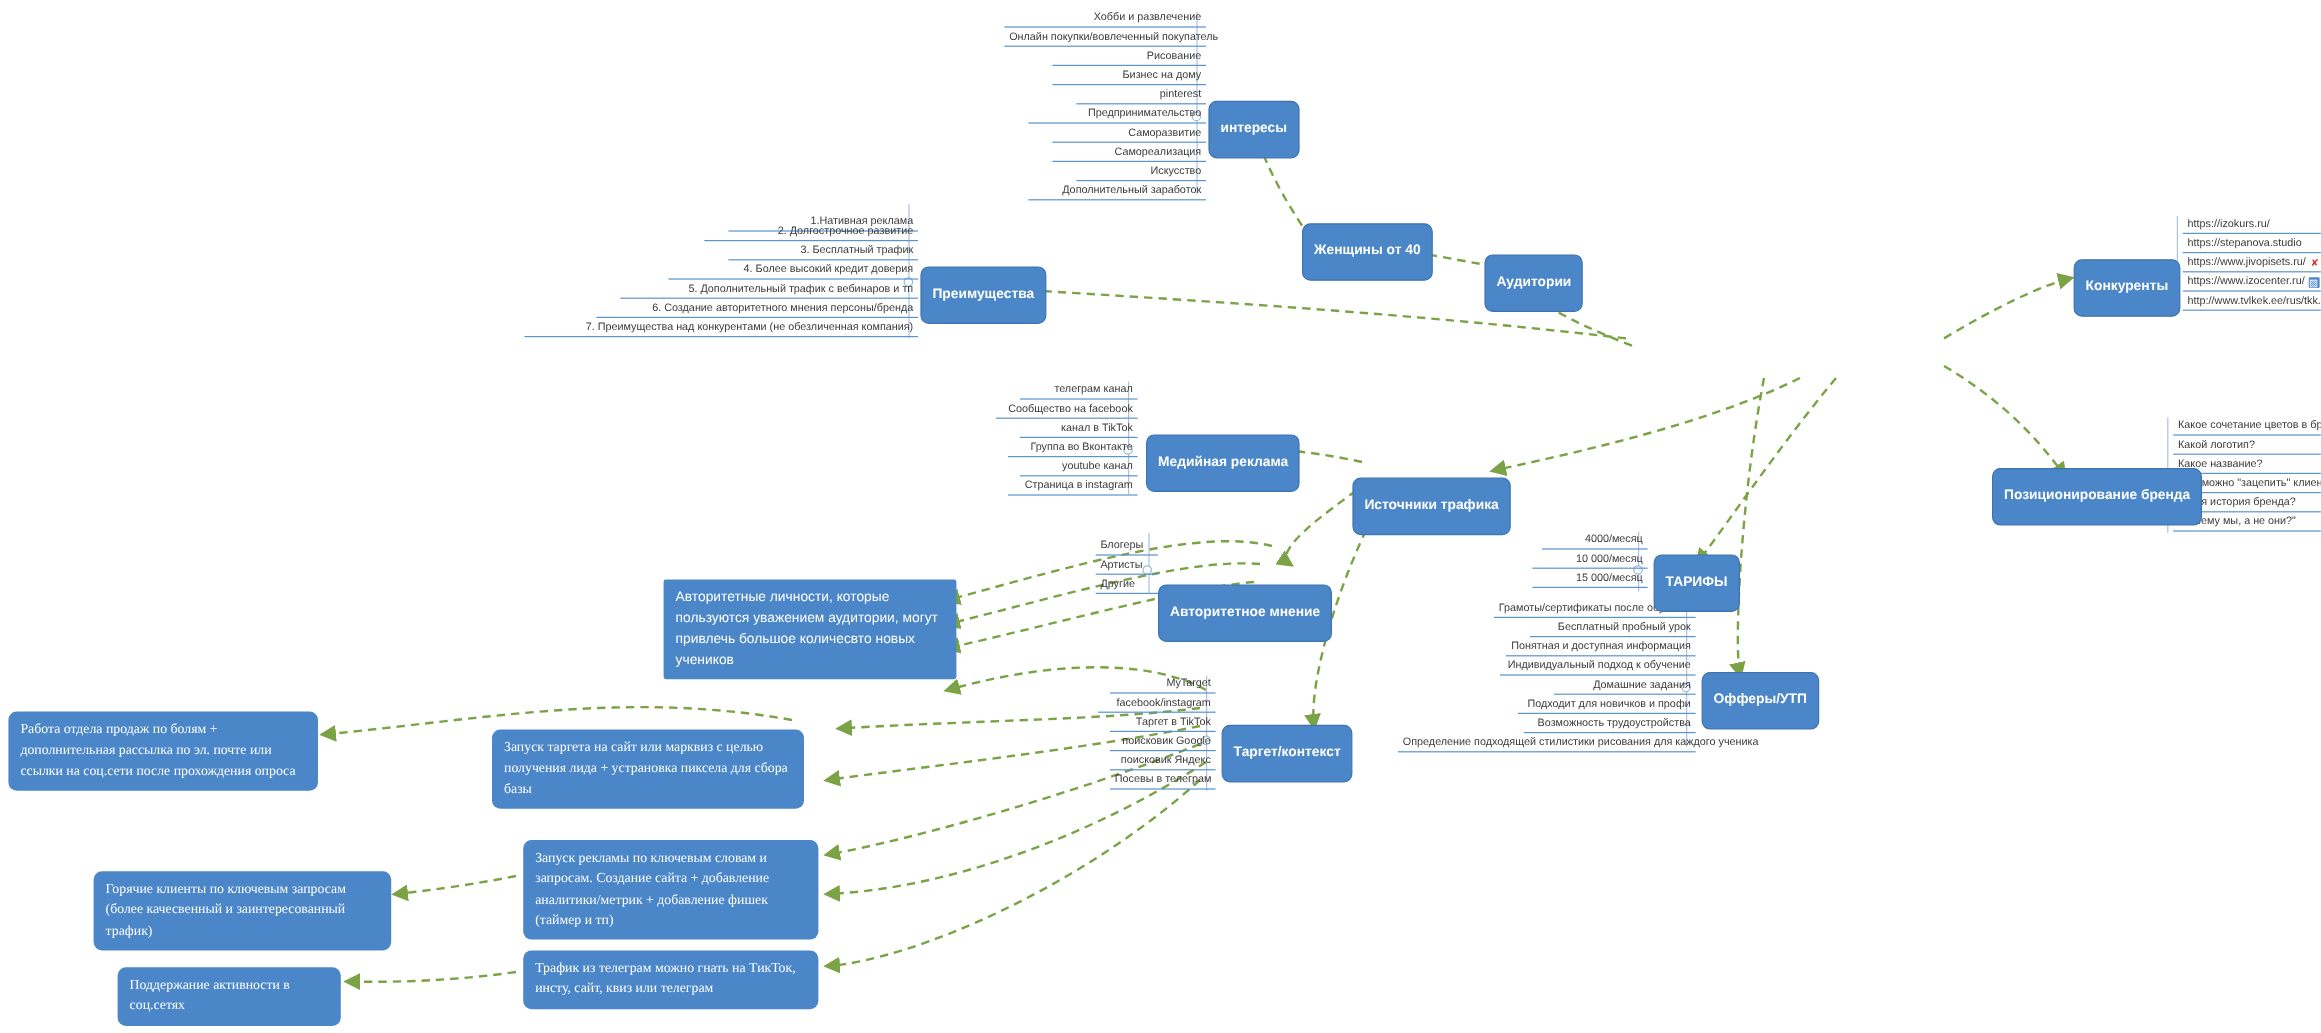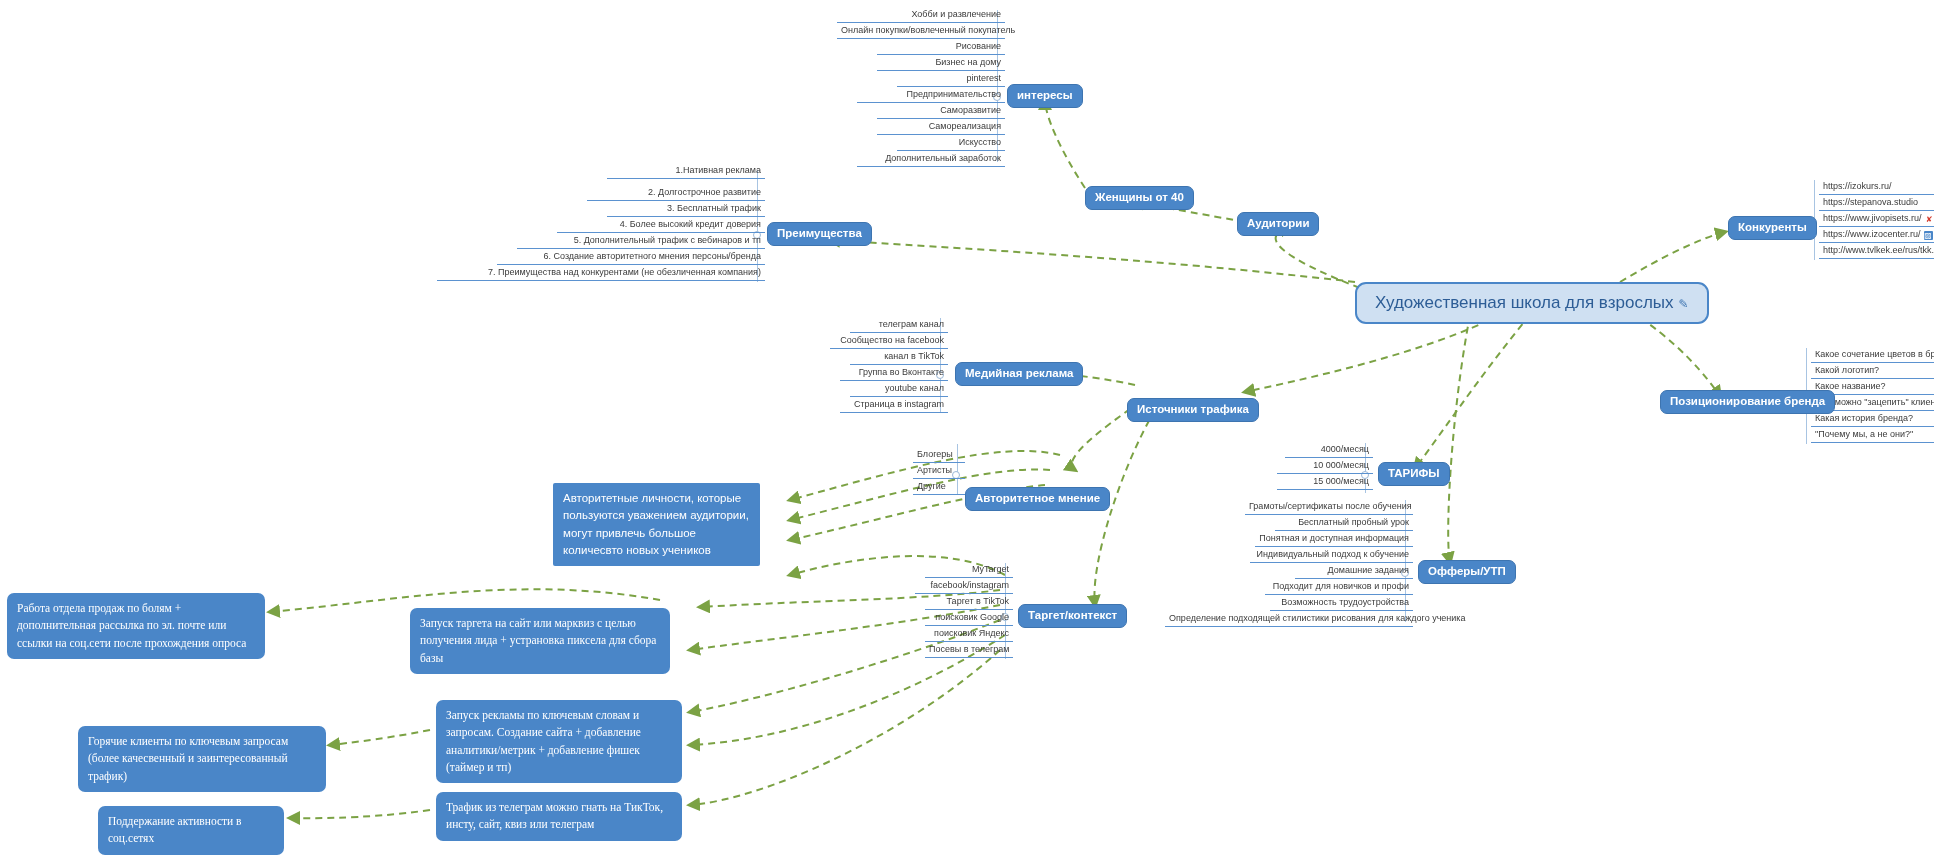--- a/index.html
+++ b/index.html
@@ -16,21 +16,21 @@
     border-radius:9px;
     color:#ffffff;
     font-size:13px;
     font-weight:bold;
     line-height:1.2;
     padding:5px 11px;
     white-space:nowrap;
     box-sizing:border-box;
     z-index:4;
   }
-  .topic.small{font-size:11.5px;padding:4px 9px;border-radius:7px;}
+  .topic.small{font-size:11.5px;padding:16px 9px;border-radius:7px;}
 
   
   .central{
     position:absolute;
     background:#cfe0f2;
     border:2px solid #4a86c8;
     border-radius:11px;
     color:#2d5d96;
     font-size:17px;
     padding:9px 18px;
@@ -123,23 +123,20 @@
       <path d="M1000,620 C900,660 760,700 690,712"></path>
       <path d="M1005,635 C920,690 800,740 690,745"></path>
       <path d="M1000,650 C900,740 760,800 690,805"></path>
 
       <path d="M660,600 C520,575 400,600 270,612"></path>
       <path d="M430,730 C380,740 330,745 330,745"></path>
       <path d="M430,810 C360,820 300,818 290,818"></path>
     </g>
   </svg>
 
-  <div class="central" style="left:1355px;top:282px;">
-    <span>Художественная школа для взрослых</span><span class="pencil">✎</span>
-  </div>
 
   <div class="spine" style="left:997px;top:10px;height:152px;"></div>
   <div class="topic small" style="left:1007px;top:84px;">
     <span>интересы</span>
   </div>
   <div class="cmark" style="left:993px;top:93px;"></div>
 
   <div class="leaf r" style="left:837px;top:8px;width:160px;">Хобби и развлечение</div>
   <div class="leaf r" style="left:837px;top:24px;width:160px;">Онлайн покупки/вовлеченный покупатель</div>
   <div class="leaf r" style="left:877px;top:40px;width:120px;">Рисование</div>
@@ -157,21 +154,21 @@
   <div class="topic small" style="left:1237px;top:212px;">
     <span>Аудитории</span>
   </div>
 
   <div class="spine" style="left:757px;top:170px;height:112px;"></div>
   <div class="topic small" style="left:767px;top:222px;">
     <span>Преимущества</span>
   </div>
   <div class="cmark" style="left:753px;top:231px;"></div>
 
-  <div class="leaf r" style="left:607px;top:164px;width:150px;">1.Нативная реклама</div>
+  <div class="leaf r" style="left:607px;top:178px;width:150px;">1.Нативная реклама</div>
   <div class="leaf r" style="left:587px;top:186px;width:170px;">2. Долгострочное развитие</div>
   <div class="leaf r" style="left:607px;top:202px;width:150px;">3. Бесплатный трафик</div>
   <div class="leaf r" style="left:557px;top:218px;width:200px;">4. Более высокий кредит доверия</div>
   <div class="leaf r" style="left:517px;top:234px;width:240px;">5. Дополнительный трафик с вебинаров и тп</div>
   <div class="leaf r" style="left:497px;top:250px;width:260px;">6. Создание авторитетного мнения персоны/бренда</div>
   <div class="leaf r" style="left:437px;top:266px;width:320px;">7. Преимущества над конкурентами (не обезличенная компания)</div>
 
   <div class="topic small" style="left:1728px;top:216px;">
     <span>Конкуренты</span>
   </div>
@@ -227,21 +224,21 @@
   <div class="spine" style="left:957px;top:444px;height:50px;"></div>
   <div class="topic small" style="left:965px;top:487px;">
     <span>Авторитетное мнение</span>
   </div>
   <div class="cmark" style="left:952px;top:471px;"></div>
 
   <div class="leaf" style="left:913px;top:448px;width:44px;">Блогеры</div>
   <div class="leaf" style="left:913px;top:464px;width:44px;">Артисты</div>
   <div class="leaf" style="left:913px;top:480px;width:44px;">Другие</div>
 
-  <div class="note" style="left:553px;top:483px;width:207px;">Авторитетные личности, которые пользуются уважением аудитории, могут привлечь большое количесвто новых учеников</div>
+  <div class="note" style="left:553px;top:483px;width:244px;">Авторитетные личности, которые пользуются уважением аудитории, могут привлечь большое количесвто новых учеников</div>
 
   <div class="spine" style="left:1365px;top:443px;height:50px;"></div>
   <div class="topic small" style="left:1378px;top:462px;">
     <span>ТАРИФЫ</span>
   </div>
   <div class="cmark" style="left:1361px;top:471px;"></div>
 
   <div class="leaf r" style="left:1285px;top:443px;width:80px;">4000/месяц</div>
   <div class="leaf r" style="left:1277px;top:459px;width:88px;">10 000/месяц</div>
   <div class="leaf r" style="left:1277px;top:475px;width:88px;">15 000/месяц</div>

